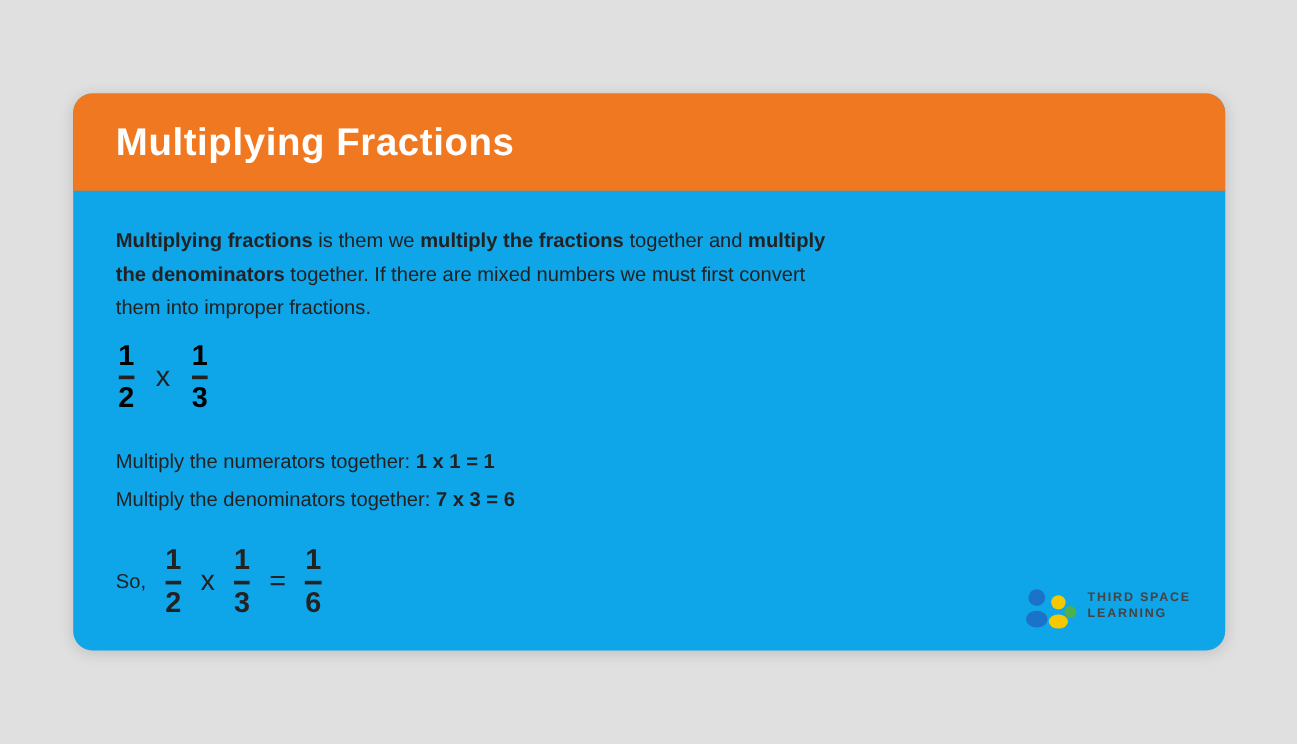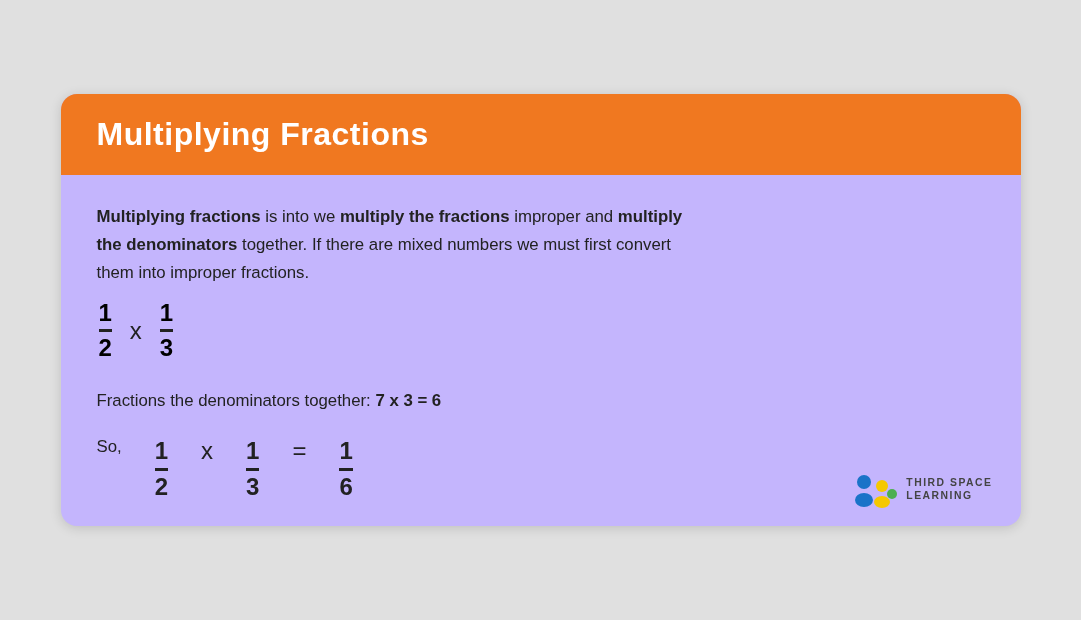--- a/index.html
+++ b/index.html
@@ -8,21 +8,21 @@
       background: #e0e0e0;
       display: flex;
       align-items: center;
       justify-content: center;
       width: 1081px;
       height: 620px;
       font-family: Arial, sans-serif;
     }
 
     .card {
-      background: #c4b5fd;
+      background: #0ea5e9;
       border-radius: 16px;
       overflow: hidden;
       width: 960px;
       box-shadow: 0 2px 12px rgba(0,0,0,0.15);
     }
 
     .card-header {
       background: #f07820;
       padding: 22px 36px;
     }
@@ -90,21 +90,22 @@
 
     .multiply-steps {
       font-size: 1.05rem;
       color: #222;
       margin-bottom: 20px;
       line-height: 1.9;
     }
 
     .so-line {
       display: flex;
-      gap: 33px;
+      align-items: center;
+      gap: 16px;
       font-size: 1.05rem;
       color: #222;
     }
 
     .so-word {
       font-size: 1.05rem;
       color: #222;
     }
 
     .equals-symbol {
@@ -141,43 +142,46 @@
 <body>
 
 <div class="card">
   <div class="card-header">
     <h1>Multiplying Fractions</h1>
   </div>
   <div class="card-body">
 
     <p class="intro-text">
       <strong>Multiplying fractions</strong>
-      <span> is into we </span>
+      <span> is them we </span>
       <strong>multiply the fractions</strong>
-      <span> improper and </span>
+      <span> together and </span>
       <strong>multiply<br>the denominators</strong>
       <span> together. If there are mixed numbers we must first convert<br>them into improper fractions.</span>
     </p>
 
 
     <div class="fraction-example">
       <div class="fraction">
         <span class="numerator">1</span>
         <span class="denominator">2</span>
       </div>
       <span class="times-symbol">x</span>
       <div class="fraction">
         <span class="numerator">1</span>
         <span class="denominator">3</span>
       </div>
     </div>
 
     <div class="multiply-steps">
       <div>
-        <span>Fractions the denominators together: </span><strong>7 x 3 = 6</strong>
+        <span>Multiply the numerators together: </span><strong>1 x 1 = 1</strong>
+      </div>
+      <div>
+        <span>Multiply the denominators together: </span><strong>7 x 3 = 6</strong>
       </div>
     </div>
 
     <div class="so-line">
       <span class="so-word">So,</span>
       <div class="fraction">
         <span class="numerator">1</span>
         <span class="denominator">2</span>
       </div>
       <span class="times-symbol">x</span>

